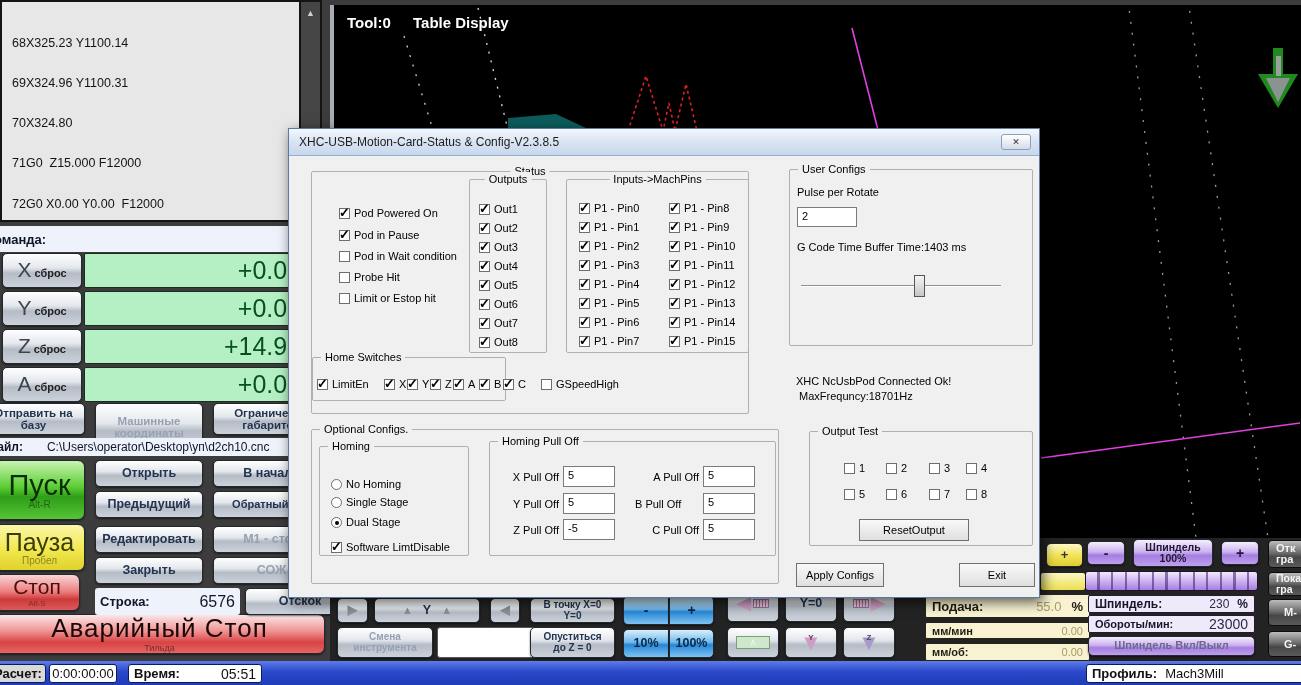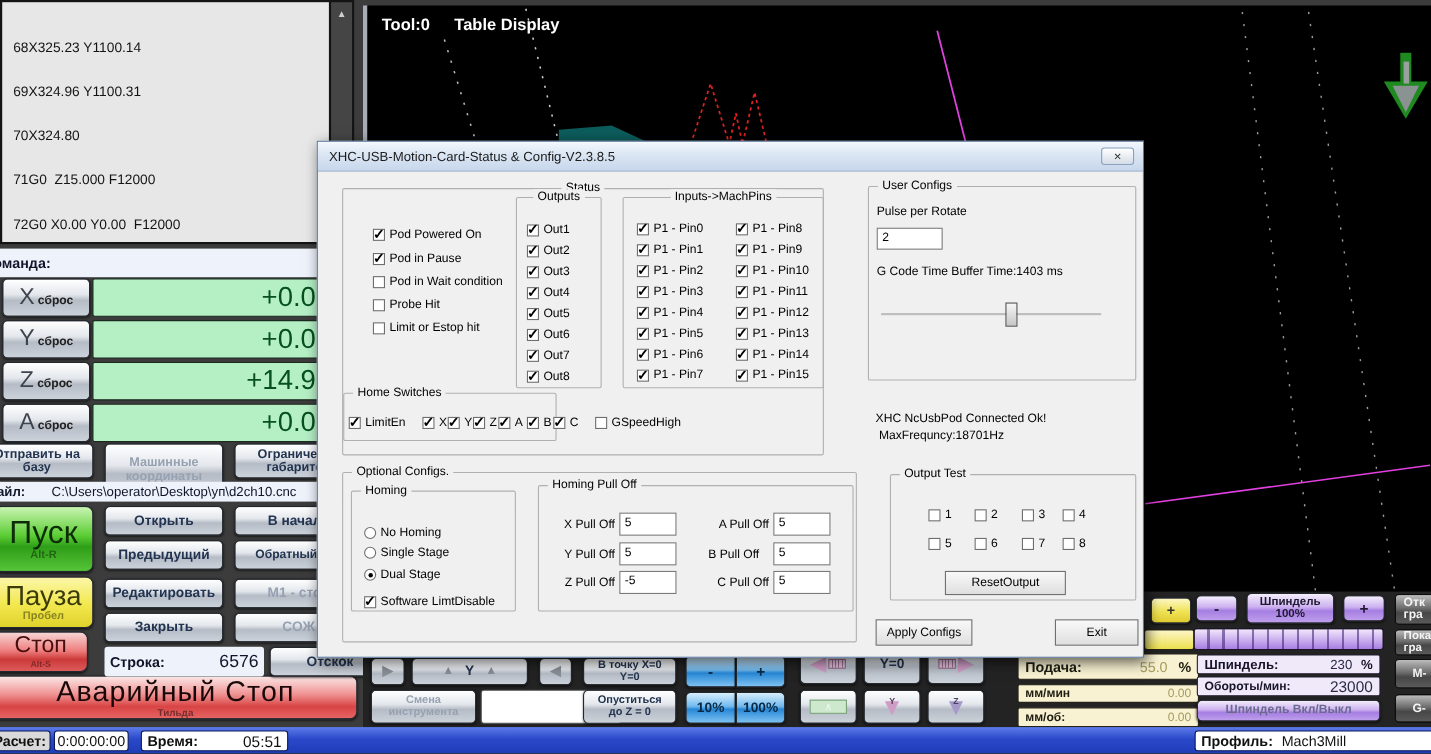--- a/index.html
+++ b/index.html
@@ -26,21 +26,21 @@
     color:#233450;font-weight:700;display:flex;align-items:center;justify-content:center;
     text-align:center;box-shadow:0 1px 2px rgba(0,0,0,.55);font-size:12.5px;line-height:1.05}
   .m3btn.dis{color:#96a1b1}
   .bluebtn{background:linear-gradient(180deg,#d8effc,#70b9ee 45%,#2787d6 55%,#7ec2f2);color:#082a48}
   .purplebtn{background:linear-gradient(180deg,#f4eefc,#cdb2f0 45%,#a57ee2 60%,#bf9fec);color:#1e1930}
   .yellowbtn{background:linear-gradient(180deg,#fdf8c8,#f0e254 55%,#e0cc30);color:#333}
   .greenbtn{background:linear-gradient(180deg,#c9f4b2,#5bcd33 45%,#2f9e18 62%,#55c437);color:#0d2d08}
   .pausebtn{background:linear-gradient(180deg,#fbf7a8,#f2e84e 55%,#e0d22c);color:#3a3a0a}
   .redbtn{background:linear-gradient(180deg,#f8d6d6,#ee7c7c 48%,#cc3a3a 70%,#dc5a5a);color:#4a0e0e}
   .estopbtn{background:linear-gradient(180deg,#fbe6e6,#f09494 42%,#d84444 72%,#e86464);color:#1a0808}
-  .sub{display:block;font-size:10px;font-weight:700;opacity:.55;line-height:10px}
+  .sub{display:block;font-size:10px;font-weight:400;opacity:.55;line-height:10px}
 
   .strip{position:absolute;background:#eef2fb;color:#10152a;display:flex;align-items:center;overflow:hidden}
   .dro-val{position:absolute;background:#b5f0c5;border:1px solid #1c2b20;color:#06511e;
     font-size:25px;display:flex;align-items:center;justify-content:flex-end;padding-right:8px;border-radius:2px}
   .axis-letter{font-size:21px;font-weight:400;color:#3e444e}
   .axis-sub{font-size:11px;font-weight:700;color:#222;margin-left:3px;margin-top:6px}
 
   
   .band{position:absolute;left:330px;top:538px;width:971px;height:124px;background:#232323}
   .feedbox{position:absolute;background:#f8f2d2;border:1px solid #26241a;border-radius:2px;
@@ -571,21 +571,21 @@
     <span class="gl">Homing Pull Off</span>
   </div>
   <span class="txt" style="left:202px;top:342px;width:68px;text-align:right">X Pull Off</span>
   <div class="tin" style="left:274px;top:337px;width:52px;height:21px"><span>5</span></div>
   <span class="txt" style="left:202px;top:369px;width:68px;text-align:right">Y Pull Off</span>
   <div class="tin" style="left:274px;top:364px;width:52px;height:21px"><span>5</span></div>
   <span class="txt" style="left:202px;top:395px;width:68px;text-align:right">Z Pull Off</span>
   <div class="tin" style="left:274px;top:390px;width:52px;height:21px"><span>-5</span></div>
   <span class="txt" style="left:346px;top:342px;width:64px;text-align:right">A Pull Off</span>
   <div class="tin" style="left:414px;top:337px;width:52px;height:21px"><span>5</span></div>
-  <span class="txt" style="left:346px;top:369px;width:64px;text-align:center">B Pull Off</span>
+  <span class="txt" style="left:346px;top:369px;width:64px;text-align:left">B Pull Off</span>
   <div class="tin" style="left:414px;top:364px;width:52px;height:21px"><span>5</span></div>
   <span class="txt" style="left:346px;top:395px;width:64px;text-align:right">C Pull Off</span>
   <div class="tin" style="left:414px;top:390px;width:52px;height:21px"><span>5</span></div>
 
   <div class="gb" style="left:520px;top:302px;width:224px;height:115px">
     <span class="gl">Output Test</span>
   </div>
   <label class="cb" style="left:555px;top:332px">
       <span class="bx"></span>
       <span>1</span>

